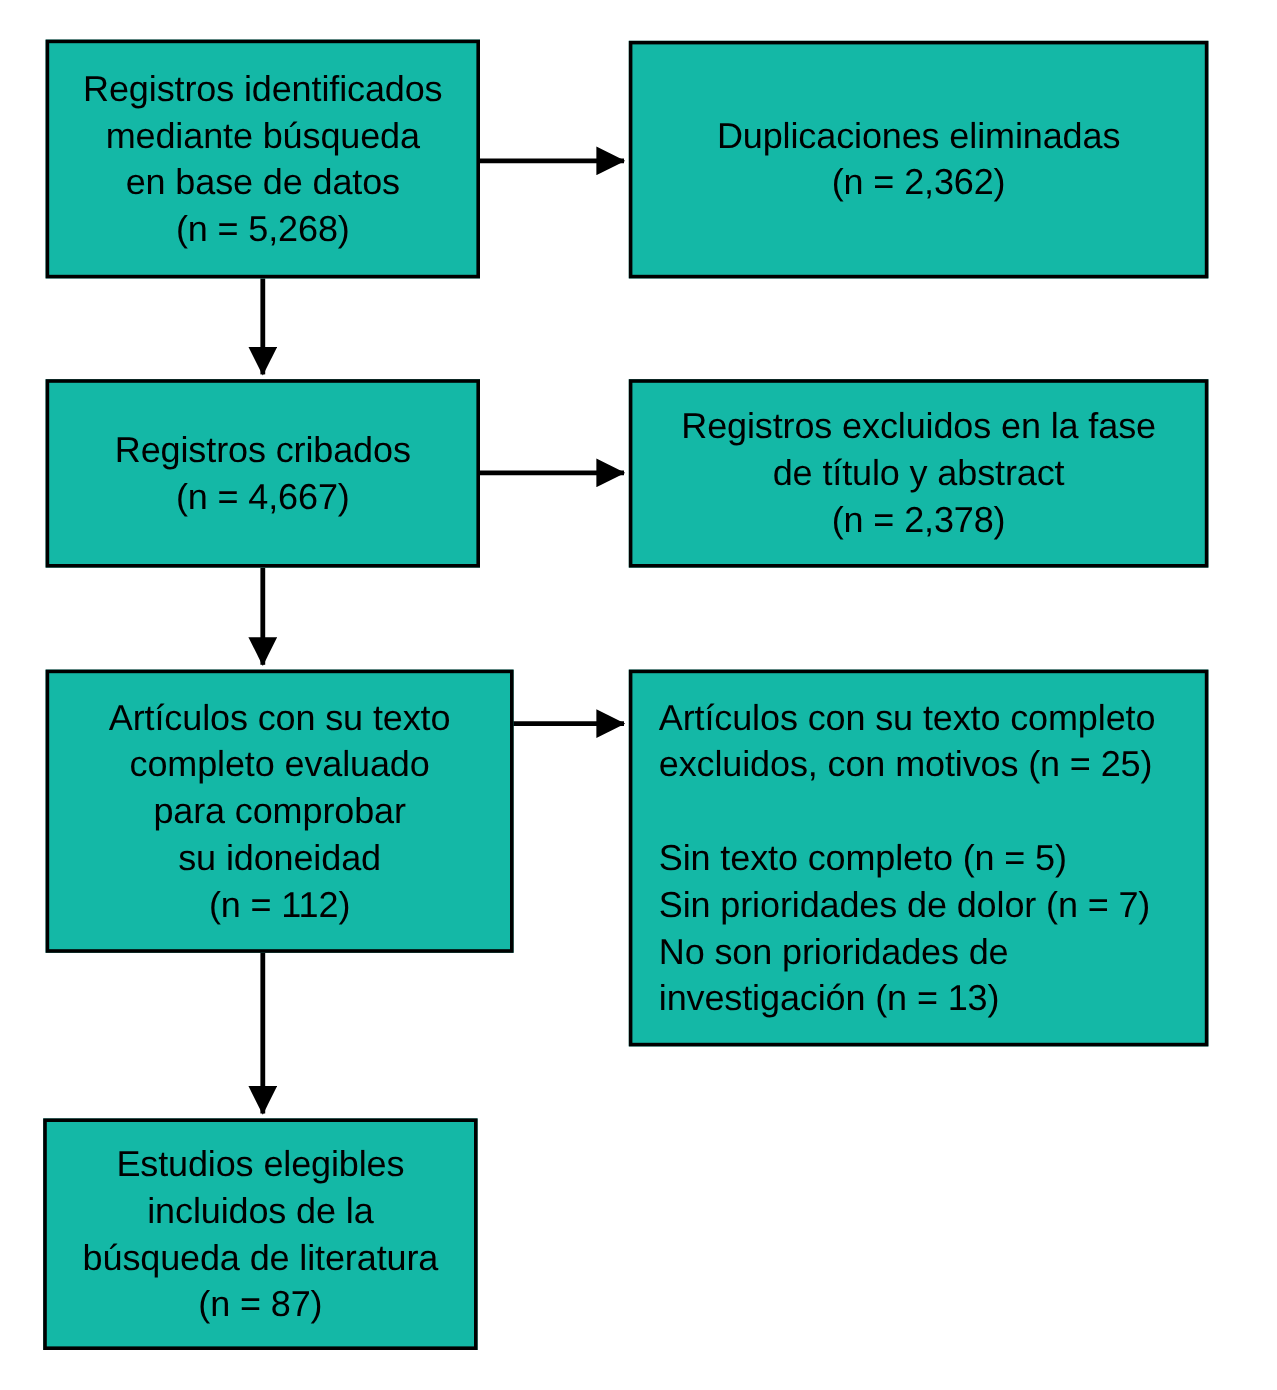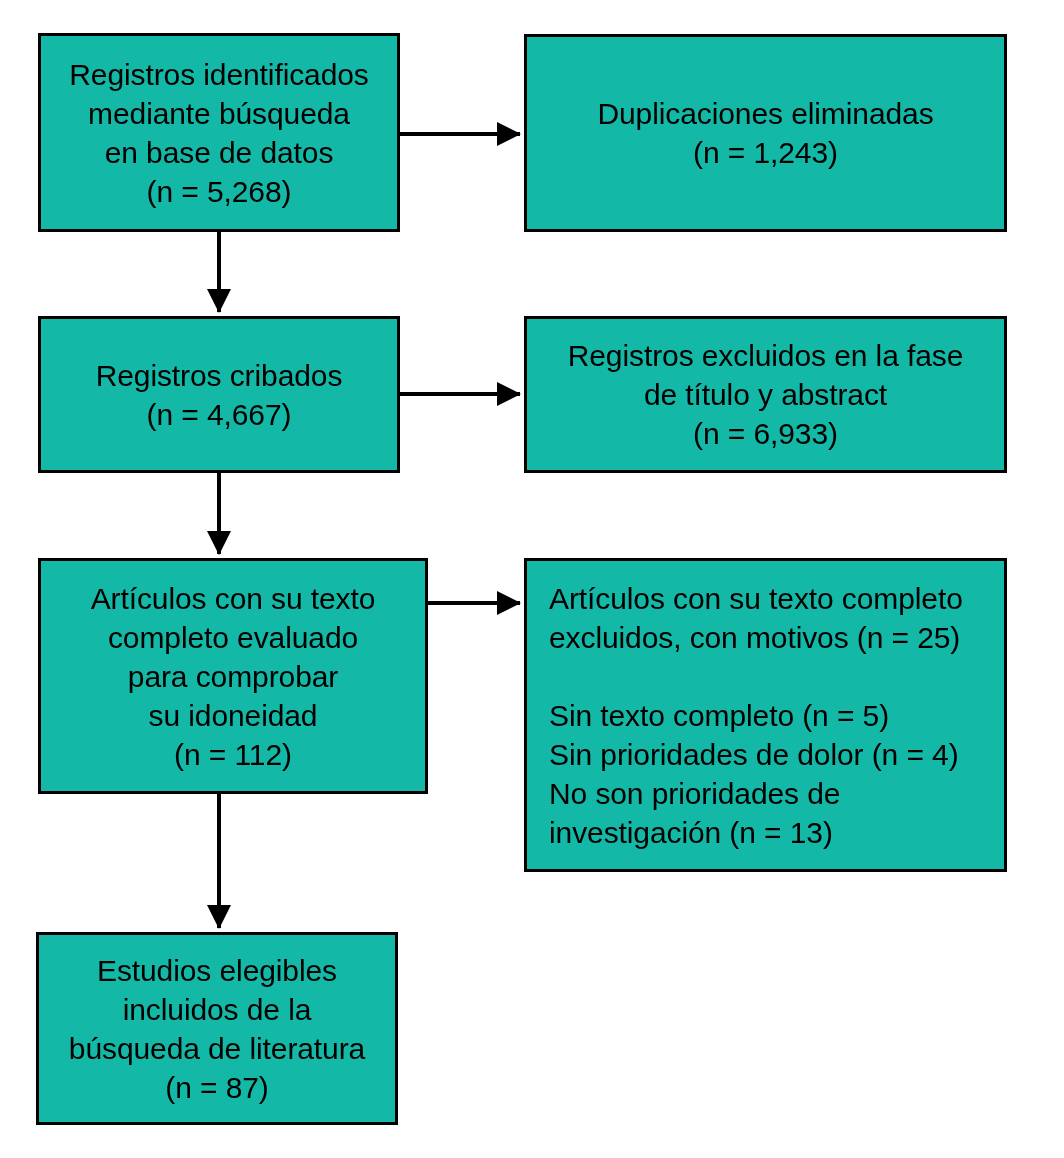--- a/index.html
+++ b/index.html
@@ -125,32 +125,32 @@
 
   <div class="node" id="box-included">
     <div class="node-text">Estudios elegibles
 incluidos de la
 búsqueda de literatura
 (n = 87)</div>
   </div>
 
   <div class="node" id="box-duplicates">
     <div class="node-text">Duplicaciones eliminadas
-(n = 1,243)</div>
+(n = 2,362)</div>
   </div>
 
   <div class="node" id="box-excluded-ta">
     <div class="node-text">Registros excluidos en la fase
 de título y abstract
-(n = 6,933)</div>
+(n = 2,378)</div>
   </div>
 
   <div class="node align-left" id="box-excluded-ft">
     <div class="node-text">Artículos con su texto completo
 excluidos, con motivos (n = 25)
 
 Sin texto completo (n = 5)
-Sin prioridades de dolor (n = 4)
+Sin prioridades de dolor (n = 7)
 No son prioridades de
 investigación (n = 13)</div>
   </div>
 
 </div>
 
 </body></html>

